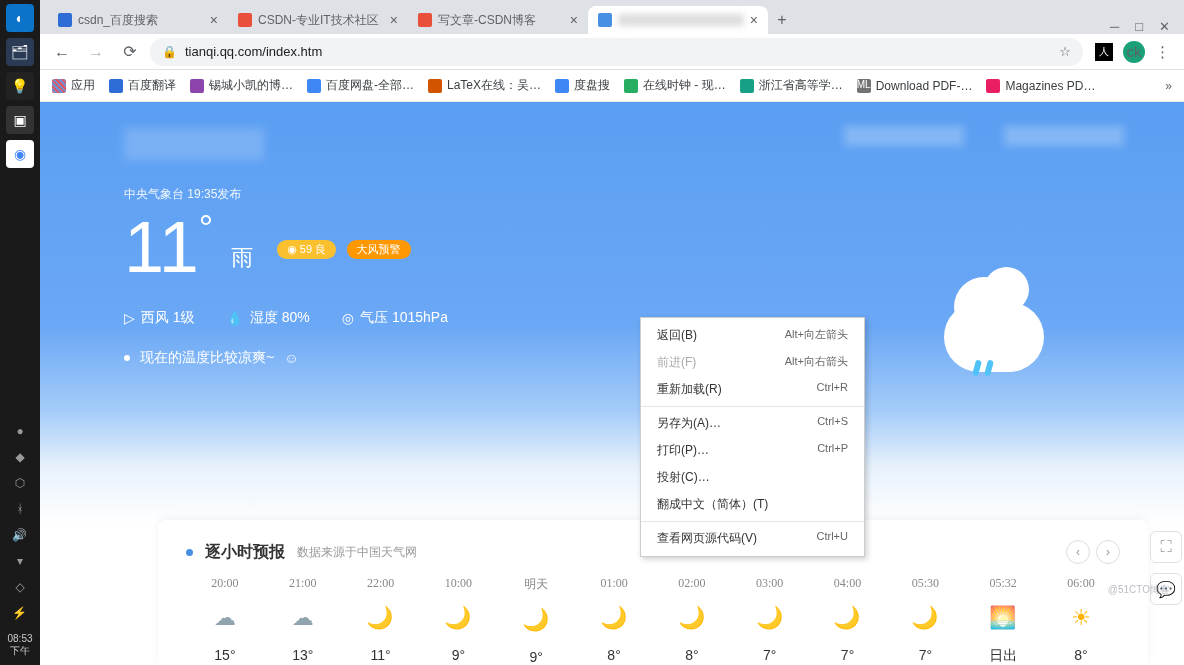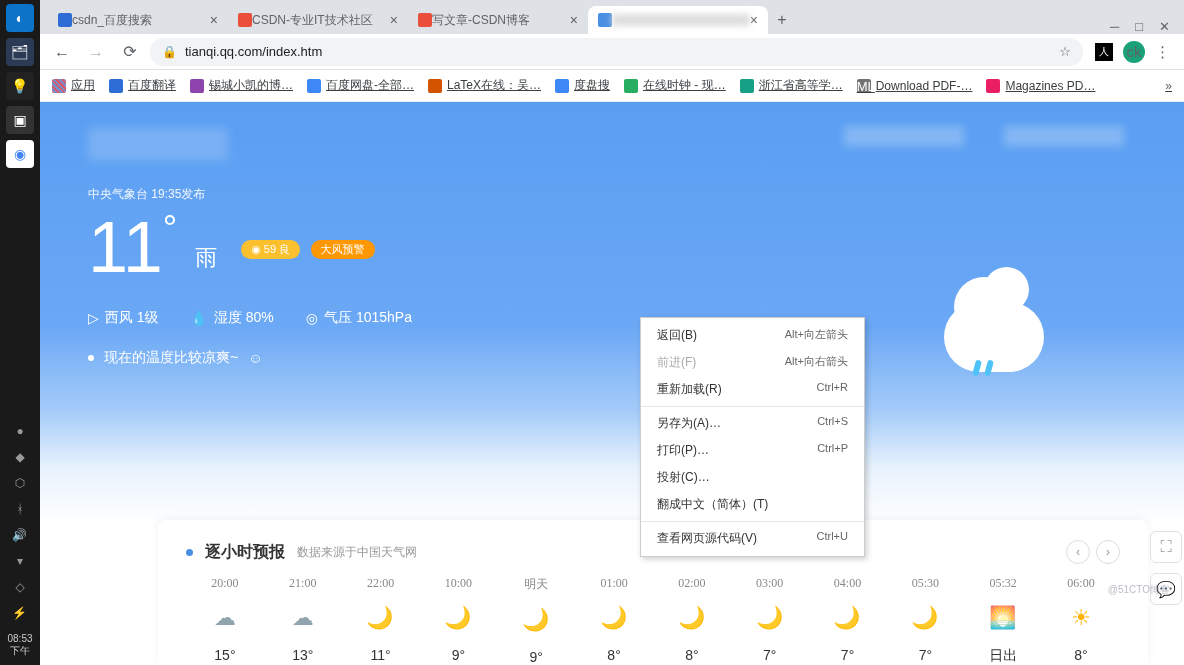--- a/index.html
+++ b/index.html
@@ -6,42 +6,42 @@
 body { width: 1184px; height: 665px; overflow: hidden; background: #fff; display: flex; }
 
 .taskbar { width: 40px; background: #1a1a1a; display: flex; flex-direction: column; align-items: center; padding-top: 4px; gap: 6px; }
 .taskbar .ticon { width: 28px; height: 28px; border-radius: 4px; display: flex; align-items: center; justify-content: center; font-size: 14px; color: #fff; }
 .taskbar .sep { flex: 1; }
 .taskbar .smicon { color: #999; font-size: 12px; width: 20px; height: 20px; display: flex; align-items: center; justify-content: center; }
 .taskbar .clock { color: #ccc; font-size: 10px; text-align: center; line-height: 1.2; padding: 4px 0 8px; }
 
 .main { flex: 1; display: flex; flex-direction: column; position: relative; }
 .tabbar { height: 34px; background: #dee1e6; display: flex; align-items: flex-end; padding-left: 8px; padding-top: 6px; }
-.tab { height: 28px; display: flex; align-items: center; padding: 0 10px; font-size: 12px; color: #5f6368; border-radius: 8px 8px 0 0; min-width: 180px; max-width: 195px; }
+.tab { height: 28px; display: flex; align-items: center; padding: 0 10px; font-size: 12px; color: #5f6368; gap: 6px; border-radius: 8px 8px 0 0; min-width: 180px; max-width: 195px; }
 .tab.active { background: #fff; color: #202124; }
 .tab .favi { width: 14px; height: 14px; border-radius: 2px; flex-shrink: 0; }
 .tab .title { flex: 1; white-space: nowrap; overflow: hidden; text-overflow: ellipsis; }
 .tab .close { font-size: 14px; color: #5f6368; }
 .newtab { width: 28px; height: 28px; display: flex; align-items: center; justify-content: center; font-size: 16px; color: #5f6368; }
 .wincontrols { margin-left: auto; display: flex; gap: 16px; padding-right: 14px; align-items: center; color: #5f6368; font-size: 13px; }
 
 .addrbar { height: 36px; background: #fff; border-bottom: 1px solid #e0e0e0; display: flex; align-items: center; padding: 0 8px; gap: 6px; }
 .navbtn { width: 28px; height: 28px; display: flex; align-items: center; justify-content: center; color: #5f6368; font-size: 16px; border-radius: 50%; }
 .urlbox { flex: 1; height: 28px; background: #f1f3f4; border-radius: 14px; display: flex; align-items: center; padding: 0 12px; font-size: 13px; color: #202124; gap: 8px; }
 .urlbox .lock { font-size: 12px; color: #5f6368; }
 .uricons { display: flex; gap: 10px; align-items: center; padding: 0 6px; }
 .uricons span { font-size: 15px; color: #5f6368; }
 .avatar { width: 22px; height: 22px; border-radius: 50%; background: #1aa179; color: #fff; font-size: 11px; display: flex; align-items: center; justify-content: center; }
 
-.bmbar { height: 32px; background: #fff; border-bottom: 1px solid #e8e8e8; display: flex; align-items: center; padding: 0 12px; gap: 14px; font-size: 12px; color: #3c4043; text-decoration: underline; }
+.bmbar { height: 32px; background: #fff; border-bottom: 1px solid #e8e8e8; display: flex; align-items: center; padding: 0 12px; gap: 14px; font-size: 12px; color: #3c4043; }
 .bm { display: flex; align-items: center; gap: 5px; white-space: nowrap; }
 .bmico { width: 14px; height: 14px; border-radius: 2px; flex-shrink: 0; }
 
 .content { flex: 1; background: linear-gradient(180deg, #5a9ef2 0%, #6ba8f5 40%, #a5ccf9 55%, #e8f2fc 65%, #fff 75%); position: relative; overflow: hidden; }
-.hero { color: #fff; padding: 26px 0 0 48px; position: relative; }
+.hero { color: #fff; padding: 26px 0 0 84px; position: relative; }
 .city { font-size: 26px; font-weight: 600; filter: blur(5px); opacity: .9; height: 32px; width: 140px; background: rgba(255,255,255,.2); }
 .publish { font-size: 12px; margin-top: 26px; opacity: .9; }
 .temprow { display: flex; align-items: flex-end; margin-top: 8px; gap: 18px; }
 .tempnum { font-size: 72px; font-weight: 300; line-height: 1; }
 .tempdeg { font-size: 36px; vertical-align: top; }
 .cond { font-size: 22px; margin-bottom: 10px; }
 .tag { display: inline-block; padding: 2px 10px; border-radius: 10px; font-size: 11px; margin-left: 6px; margin-bottom: 12px; }
 .tag.aqi { background: #fbc02d; color: #fff; }
 .tag.warn { background: #ff9800; color: #fff; }
 .metrics { display: flex; gap: 32px; font-size: 14px; margin-top: 26px; }
@@ -181,21 +181,21 @@
       </div>
     <div class="bm">
         <span class="bmico" style="background:#27ae60"></span>
         <span>在线时钟 - 现…</span>
       </div>
     <div class="bm">
         <span class="bmico" style="background:#16a085"></span>
         <span>浙江省高等学…</span>
       </div>
     <div class="bm">
-        <span class="bmico" style="background:#737373;color:#fff;font-size:13px;text-align:center">ML</span>
+        <span class="bmico" style="background:#737373;color:#fff;font-size:10px;text-align:center">ML</span>
         <span>Download PDF-…</span>
       </div>
     <div class="bm">
         <span class="bmico" style="background:#e91e63"></span>
         <span>Magazines PD…</span>
       </div>
     <span style="margin-left:auto;color:#5f6368">»</span>
   </div>
 
   <div class="content">

